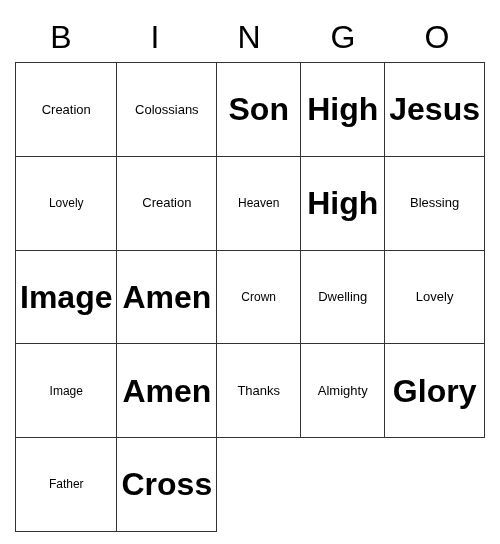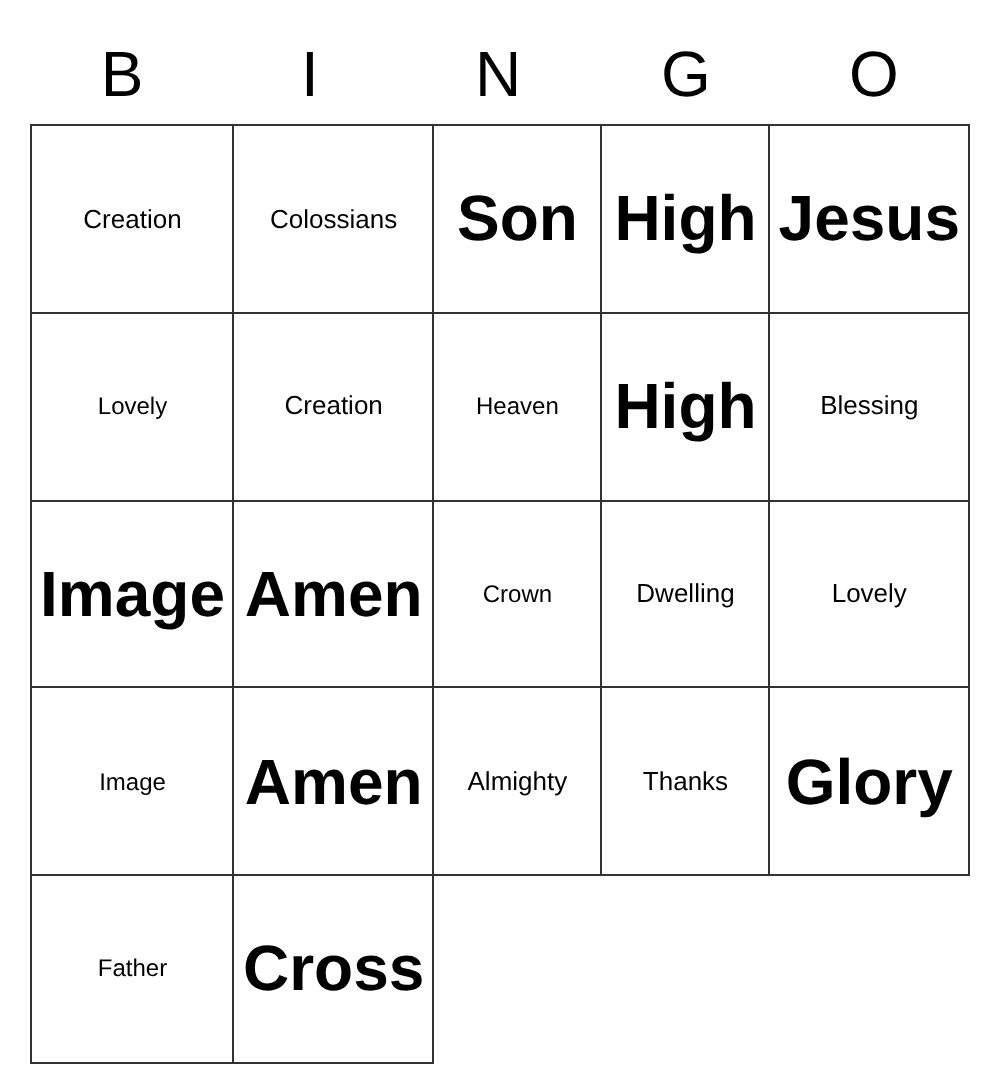--- a/index.html
+++ b/index.html
@@ -133,24 +133,24 @@
       <div class="bingo-cell">
         <span class="cell-text size-small">Lovely</span>
       </div>
       <div class="bingo-cell">
         <span class="cell-text size-medium">Image</span>
       </div>
       <div class="bingo-cell">
         <span class="cell-text size-large">Amen</span>
       </div>
       <div class="bingo-cell">
-        <span class="cell-text size-small">Almighty</span>
+        <span class="cell-text size-small">Thanks</span>
       </div>
       <div class="bingo-cell">
-        <span class="cell-text size-small">Thanks</span>
+        <span class="cell-text size-small">Almighty</span>
       </div>
       <div class="bingo-cell">
         <span class="cell-text size-large">Glory</span>
       </div>
       <div class="bingo-cell">
         <span class="cell-text size-medium">Father</span>
       </div>
       <div class="bingo-cell">
         <span class="cell-text size-large">Cross</span>
       </div>

